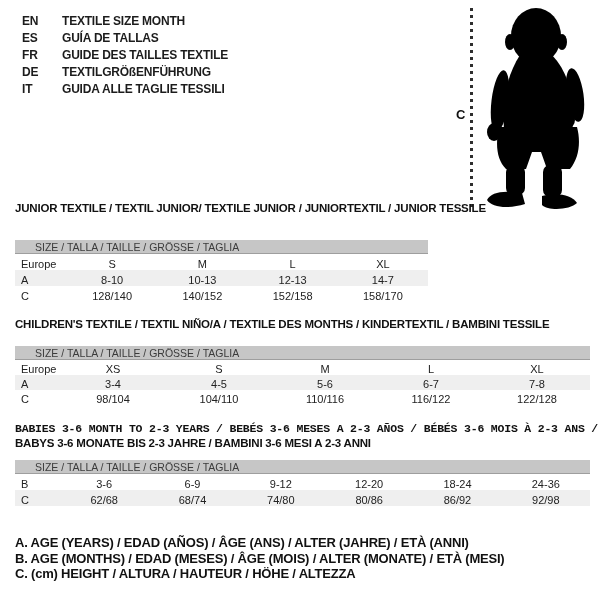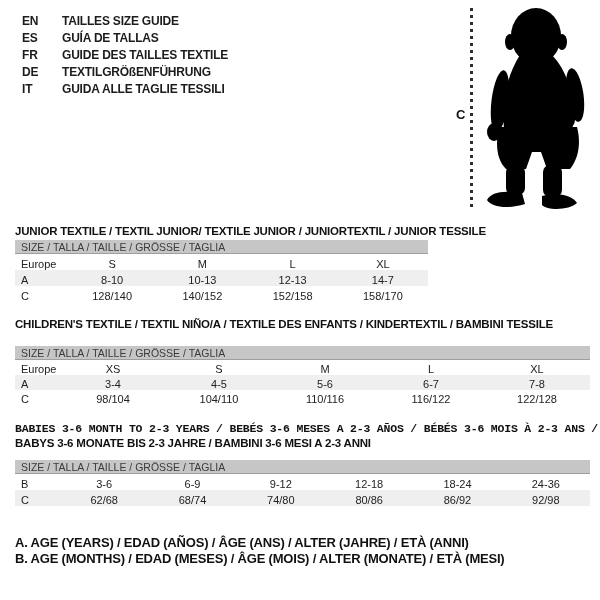--- a/index.html
+++ b/index.html
@@ -17,21 +17,21 @@
     background:repeating-linear-gradient(to bottom,#2e2e2e 0 3px,transparent 3px 7px);
   }
   .height-label{position:absolute;left:456px;top:107px;font-size:13px;font-weight:bold;color:#111;}
   .silhouette{position:absolute;left:481px;top:5px;width:116px;height:205px;}
   
   .sec-title{position:absolute;left:15px;font-size:11.5px;font-weight:bold;letter-spacing:-0.2px;color:#111;line-height:15px;white-space:nowrap;}
   
   .tbl{position:absolute;left:15px;font-size:11px;color:#222;}
   .tbl-head{
     height:14px;line-height:14px;background:#c6c6c6;color:#3b3b3b;
-    padding-left:6px;font-size:10.5px;border-bottom:1px solid #9e9e9e;box-sizing:border-box;
+    padding-left:20px;font-size:10.5px;border-bottom:1px solid #9e9e9e;box-sizing:border-box;
   }
   .tbl-row{display:flex;align-items:flex-end;}
   .tbl-row.stripe{background:#efefef;}
   .cell{white-space:nowrap;}
   .cell.label{padding-left:6px;box-sizing:border-box;}
   .cell.val{flex:1;text-align:center;}
   .t1 .cell.label{width:52px;}
   .t23 .cell.label{width:45px;}
   .row-h15{height:15px;}
   .row-h16{height:16px;}
@@ -40,21 +40,21 @@
   .footnote{font-size:13px;font-weight:bold;letter-spacing:-0.2px;line-height:15.5px;color:#111;white-space:nowrap;}
 </style>
 </head>
 <body>
 
 <div id="page">
 
   <div class="lang-block">
     <div class="lang-row">
       <span class="lang-code">EN</span>
-      <span class="lang-title">TAILLES SIZE GUIDE</span>
+      <span class="lang-title">TEXTILE SIZE MONTH</span>
     </div>
     <div class="lang-row">
       <span class="lang-code">ES</span>
       <span class="lang-title">GUÍA DE TALLAS</span>
     </div>
     <div class="lang-row">
       <span class="lang-code">FR</span>
       <span class="lang-title">GUIDE DES TAILLES TEXTILE</span>
     </div>
     <div class="lang-row">
@@ -82,21 +82,21 @@
         <ellipse cx="86" cy="115" rx="8" ry="9"></ellipse>
         <path d="M18,122 C14,140 16,155 25,164 L45,164 L51,147 L60,147 L66,164 L89,164 C98,153 100,137 96,122 Z"></path>
         <rect x="25" y="160" width="19" height="30" rx="7"></rect>
         <rect x="62" y="160" width="19" height="32" rx="7"></rect>
         <path d="M6,195 C10,187 22,185 41,188 L44,199 C28,204 11,203 6,195 Z"></path>
         <path d="M61,191 C76,187 91,190 96,198 C89,205 67,206 61,200 Z"></path>
       </g>
     </svg>
   </div>
 
-  <div class="sec-title" style="top:224px;">JUNIOR TEXTILE / TEXTIL JUNIOR/ TEXTILE JUNIOR / JUNIORTEXTIL / JUNIOR TESSILE</div>
+  <div class="sec-title" style="top:201px;">JUNIOR TEXTILE / TEXTIL JUNIOR/ TEXTILE JUNIOR / JUNIORTEXTIL / JUNIOR TESSILE</div>
   <div class="tbl t1" style="top:240px;width:413px;">
     <div class="tbl-head">SIZE / TALLA / TAILLE / GRÖSSE / TAGLIA</div>
     <div class="tbl-row row-h16">
       <div class="cell label">Europe</div>
       <div class="cell val">S</div>
       <div class="cell val">M</div>
       <div class="cell val">L</div>
       <div class="cell val">XL</div>
     </div>
     <div class="tbl-row row-h16 stripe">
@@ -108,21 +108,21 @@
     </div>
     <div class="tbl-row row-h16">
       <div class="cell label">C</div>
       <div class="cell val">128/140</div>
       <div class="cell val">140/152</div>
       <div class="cell val">152/158</div>
       <div class="cell val">158/170</div>
     </div>
   </div>
 
-  <div class="sec-title" style="top:317px;">CHILDREN'S TEXTILE / TEXTIL NIÑO/A / TEXTILE DES ENFANTS / KINDERTEXTIL / BAMBINI TESSILE</div>
+  <div class="sec-title" style="top:317px;">CHILDREN'S TEXTILE / TEXTIL NIÑO/A / TEXTILE DES MONTHS / KINDERTEXTIL / BAMBINI TESSILE</div>
   <div class="tbl t23" style="top:346px;width:575px;">
     <div class="tbl-head">SIZE / TALLA / TAILLE / GRÖSSE / TAGLIA</div>
     <div class="tbl-row row-h15">
       <div class="cell label">Europe</div>
       <div class="cell val">XS</div>
       <div class="cell val">S</div>
       <div class="cell val">M</div>
       <div class="cell val">L</div>
       <div class="cell val">XL</div>
     </div>
@@ -146,33 +146,34 @@
 
   <div class="sec-title" style="top:421px;font-family:Liberation Mono, monospace;">BABIES 3-6 MONTH TO 2-3 YEARS / BEBÉS 3-6 MESES A 2-3 AÑOS / BÉBÉS 3-6 MOIS À 2-3 ANS /</div>
   <div class="sec-title" style="top:436px;text-align:right;">BABYS 3-6 MONATE BIS 2-3 JAHRE / BAMBINI 3-6 MESI A 2-3 ANNI</div>
   <div class="tbl t23" style="top:460px;width:575px;">
     <div class="tbl-head">SIZE / TALLA / TAILLE / GRÖSSE / TAGLIA</div>
     <div class="tbl-row row-h16">
       <div class="cell label">B</div>
       <div class="cell val">3-6</div>
       <div class="cell val">6-9</div>
       <div class="cell val">9-12</div>
-      <div class="cell val">12-18</div>
+      <div class="cell val">12-20</div>
       <div class="cell val">18-24</div>
       <div class="cell val">24-36</div>
     </div>
     <div class="tbl-row row-h16 stripe">
       <div class="cell label">C</div>
       <div class="cell val">62/68</div>
       <div class="cell val">68/74</div>
       <div class="cell val">74/80</div>
       <div class="cell val">80/86</div>
       <div class="cell val">86/92</div>
       <div class="cell val">92/98</div>
     </div>
   </div>
 
   <div class="footnotes">
     <div class="footnote">A. AGE (YEARS) / EDAD (AÑOS) / ÂGE (ANS) / ALTER (JAHRE) / ETÀ (ANNI)</div>
     <div class="footnote">B. AGE (MONTHS) / EDAD (MESES) / ÂGE (MOIS) / ALTER (MONATE) / ETÀ (MESI)</div>
+    <div class="footnote">C. (cm) HEIGHT / ALTURA / HAUTEUR / HÖHE / ALTEZZA</div>
   </div>
 
 </div>
 
 </body></html>

